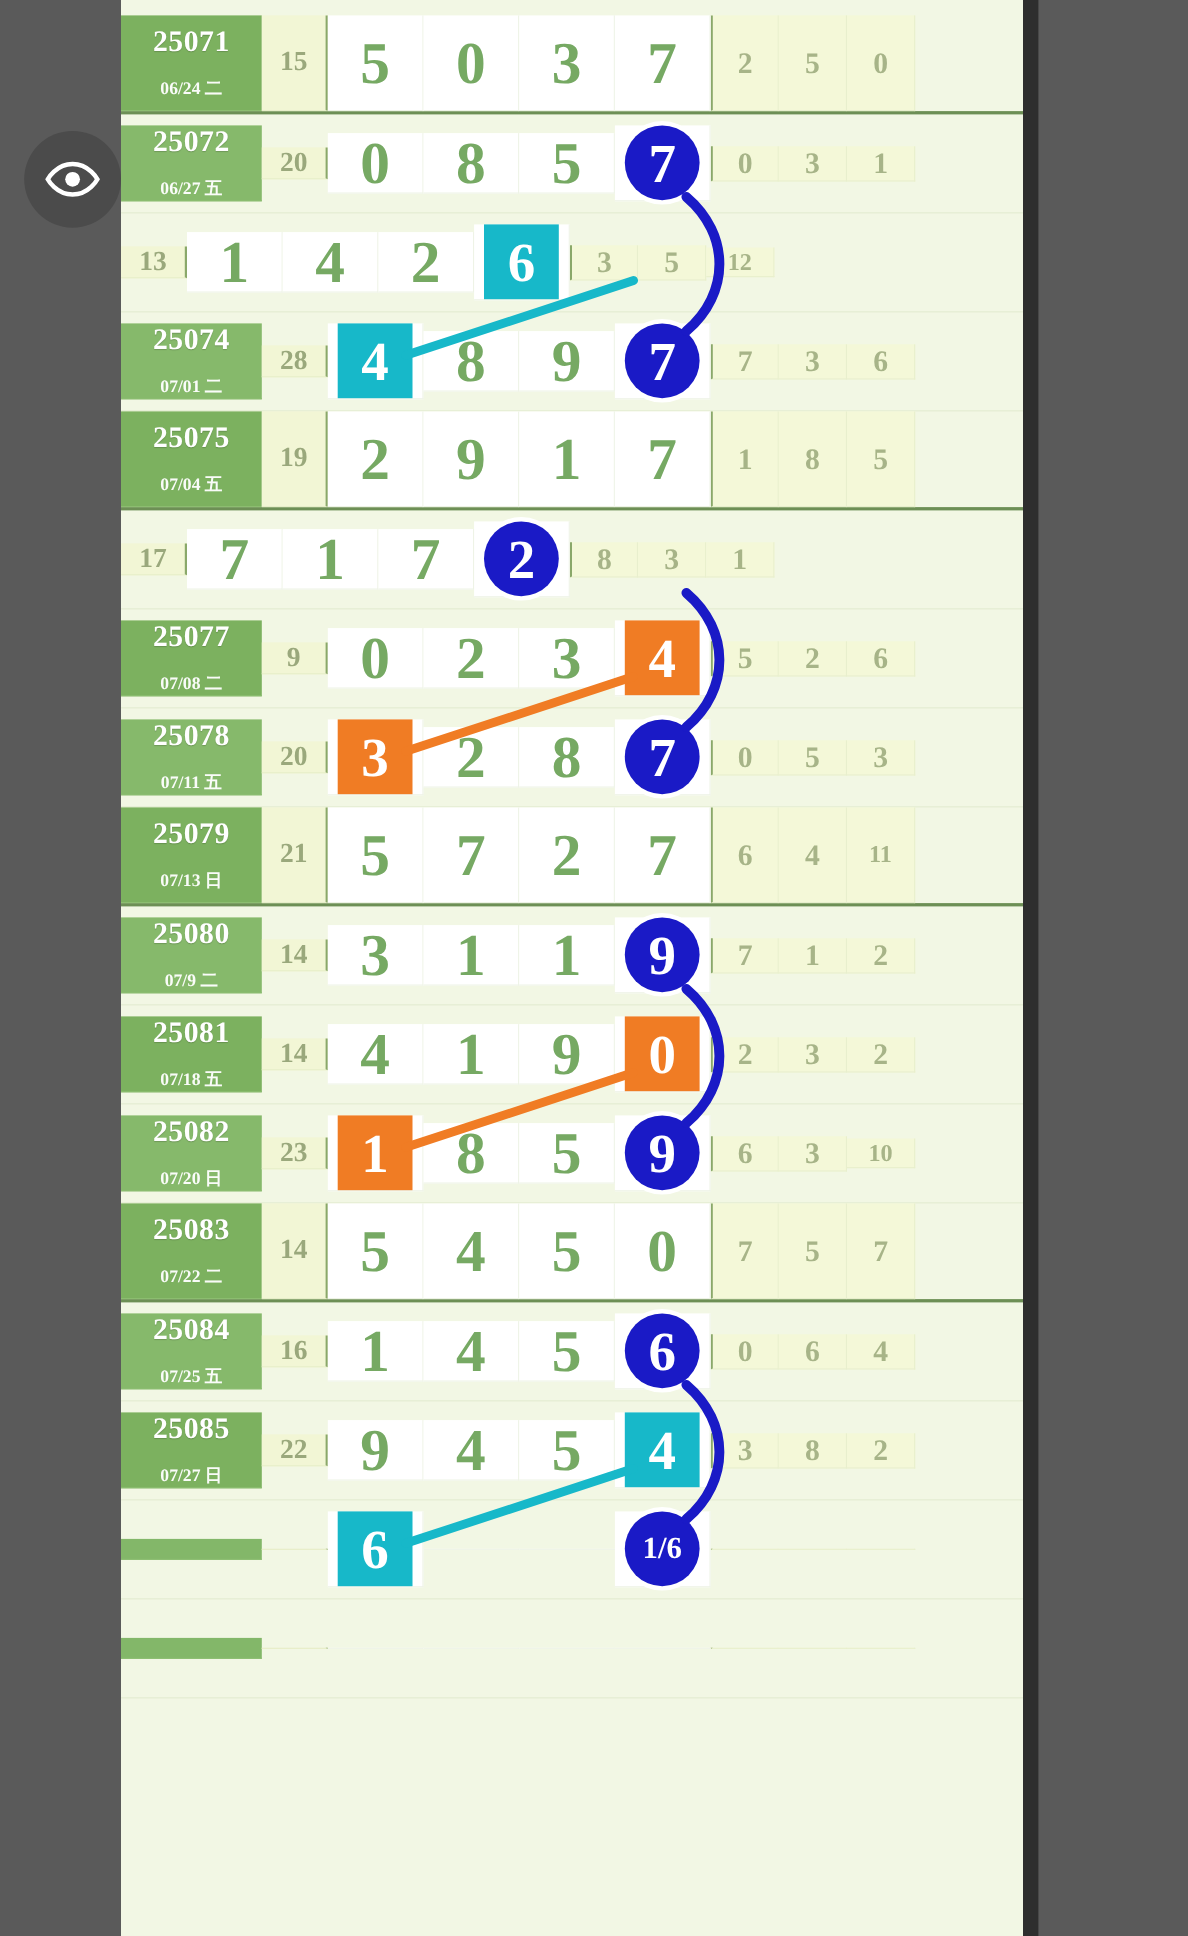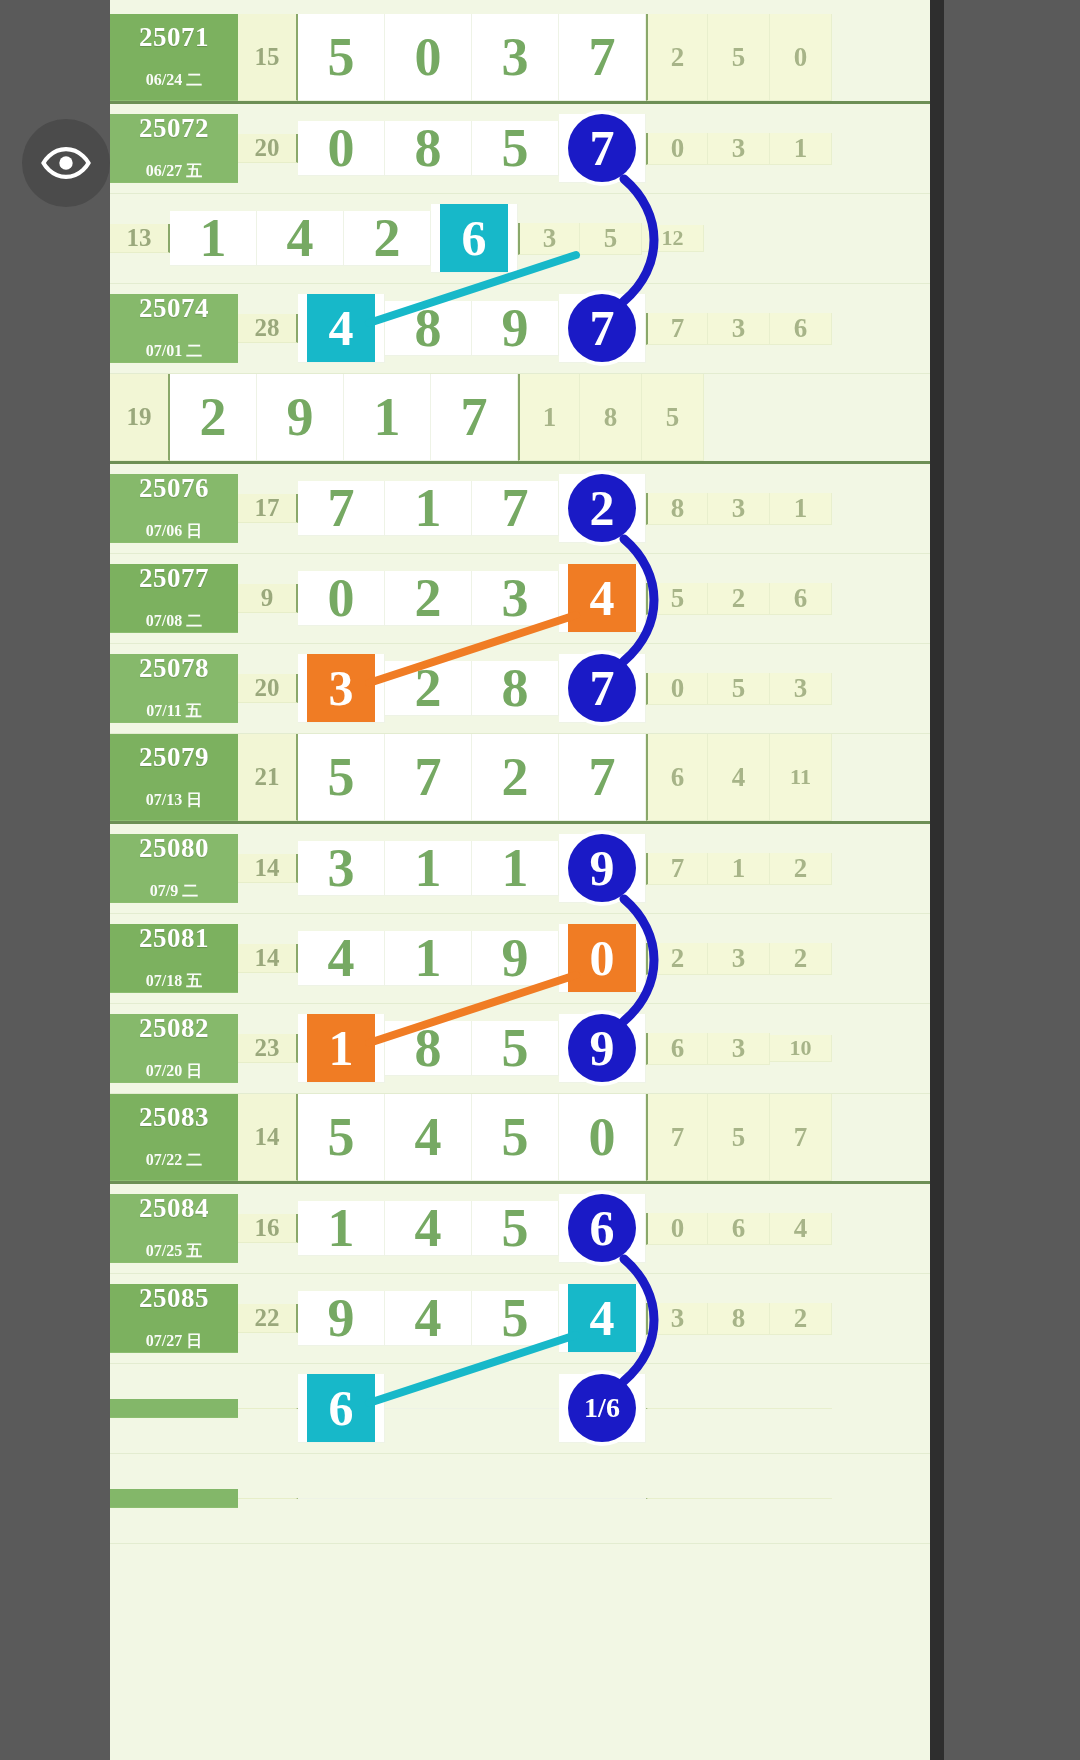--- a/index.html
+++ b/index.html
@@ -157,42 +157,42 @@
             <span class="plain">9</span>
           </div>
           <div class="c-d">
             <div class="mk circle">7</div>
           </div>
           <div class="c-t first">7</div>
           <div class="c-t">3</div>
           <div class="c-t">6</div>
         </div>
         <div class="row blockend">
+          <div class="c-id">
+            <div class="num">25075</div>
+            <div class="dt">07/04 五</div>
+          </div>
           <div class="c-sum">19</div>
           <div class="c-d">
             <span class="plain">2</span>
           </div>
           <div class="c-d">
             <span class="plain">9</span>
           </div>
           <div class="c-d">
             <span class="plain">1</span>
           </div>
           <div class="c-d">
             <span class="plain">7</span>
           </div>
           <div class="c-t first">1</div>
           <div class="c-t">8</div>
           <div class="c-t">5</div>
         </div>
         <div class="row thin">
-          <div class="c-id alt">
-            <div class="num">25076</div>
-            <div class="dt">07/06 日</div>
-          </div>
           <div class="c-sum">17</div>
           <div class="c-d">
             <span class="plain">7</span>
           </div>
           <div class="c-d">
             <span class="plain">1</span>
           </div>
           <div class="c-d">
             <span class="plain">7</span>
           </div>

